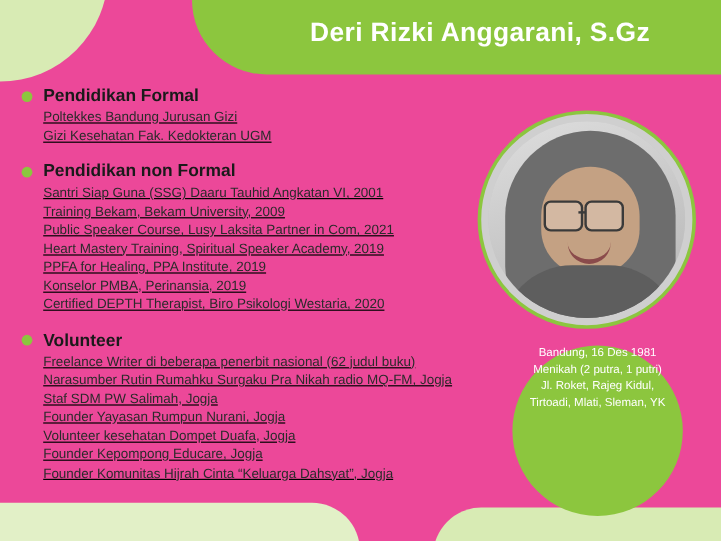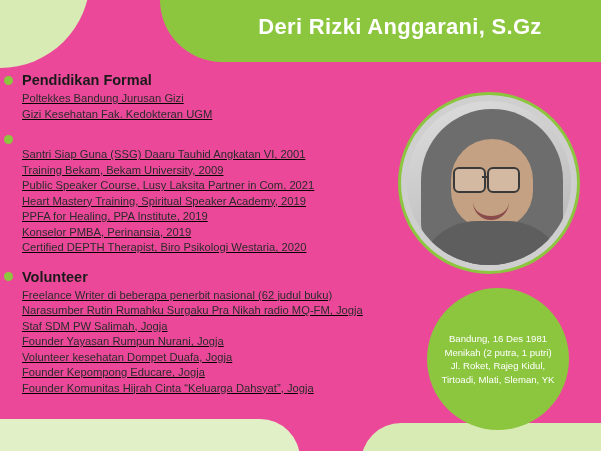--- a/index.html
+++ b/index.html
@@ -71,21 +71,21 @@
     width: 260px;
     height: 58px;
     background: #d8ebb4;
     border-radius: 40px 0 0 0;
   }
 
   
   .content {
     position: absolute;
     top: 72px;
-    left: 4px;
+    left: 18px;
     width: 392px;
   }
   .section {
     margin-bottom: 13px;
   }
   .section-head {
     display: flex;
     align-items: center;
     margin-bottom: 3px;
   }
@@ -198,21 +198,21 @@
   
   .info-circle {
     position: absolute;
     top: 288px;
     left: 427px;
     width: 142px;
     height: 142px;
     border-radius: 50%;
     background: #8cc63e;
     display: flex;
-    align-items: center;
+    align-items: flex-start;
     justify-content: center;
   }
   .info-text {
     text-align: center;
     color: #ffffff;
     font-size: 9.6px;
     line-height: 13.5px;
     padding: 0 12px;
   }
   .info-text div { white-space: nowrap; }
@@ -238,20 +238,21 @@
       </div>
       <div class="section-lines">
         <div class="line">Poltekkes Bandung Jurusan Gizi</div>
         <div class="line">Gizi Kesehatan Fak. Kedokteran UGM</div>
       </div>
     </div>
 
     <div class="section">
       <div class="section-head">
         <span class="bullet-dot"></span>
+        <span class="section-title">Pendidikan non Formal</span>
       </div>
       <div class="section-lines">
         <div class="line">Santri Siap Guna (SSG) Daaru Tauhid Angkatan VI, 2001</div>
         <div class="line">Training Bekam, Bekam University, 2009</div>
         <div class="line">Public Speaker Course, Lusy Laksita Partner in Com, 2021</div>
         <div class="line">Heart Mastery Training, Spiritual Speaker Academy, 2019</div>
         <div class="line">PPFA for Healing, PPA Institute, 2019</div>
         <div class="line">Konselor PMBA, Perinansia, 2019</div>
         <div class="line">Certified DEPTH Therapist, Biro Psikologi Westaria, 2020</div>
       </div>

